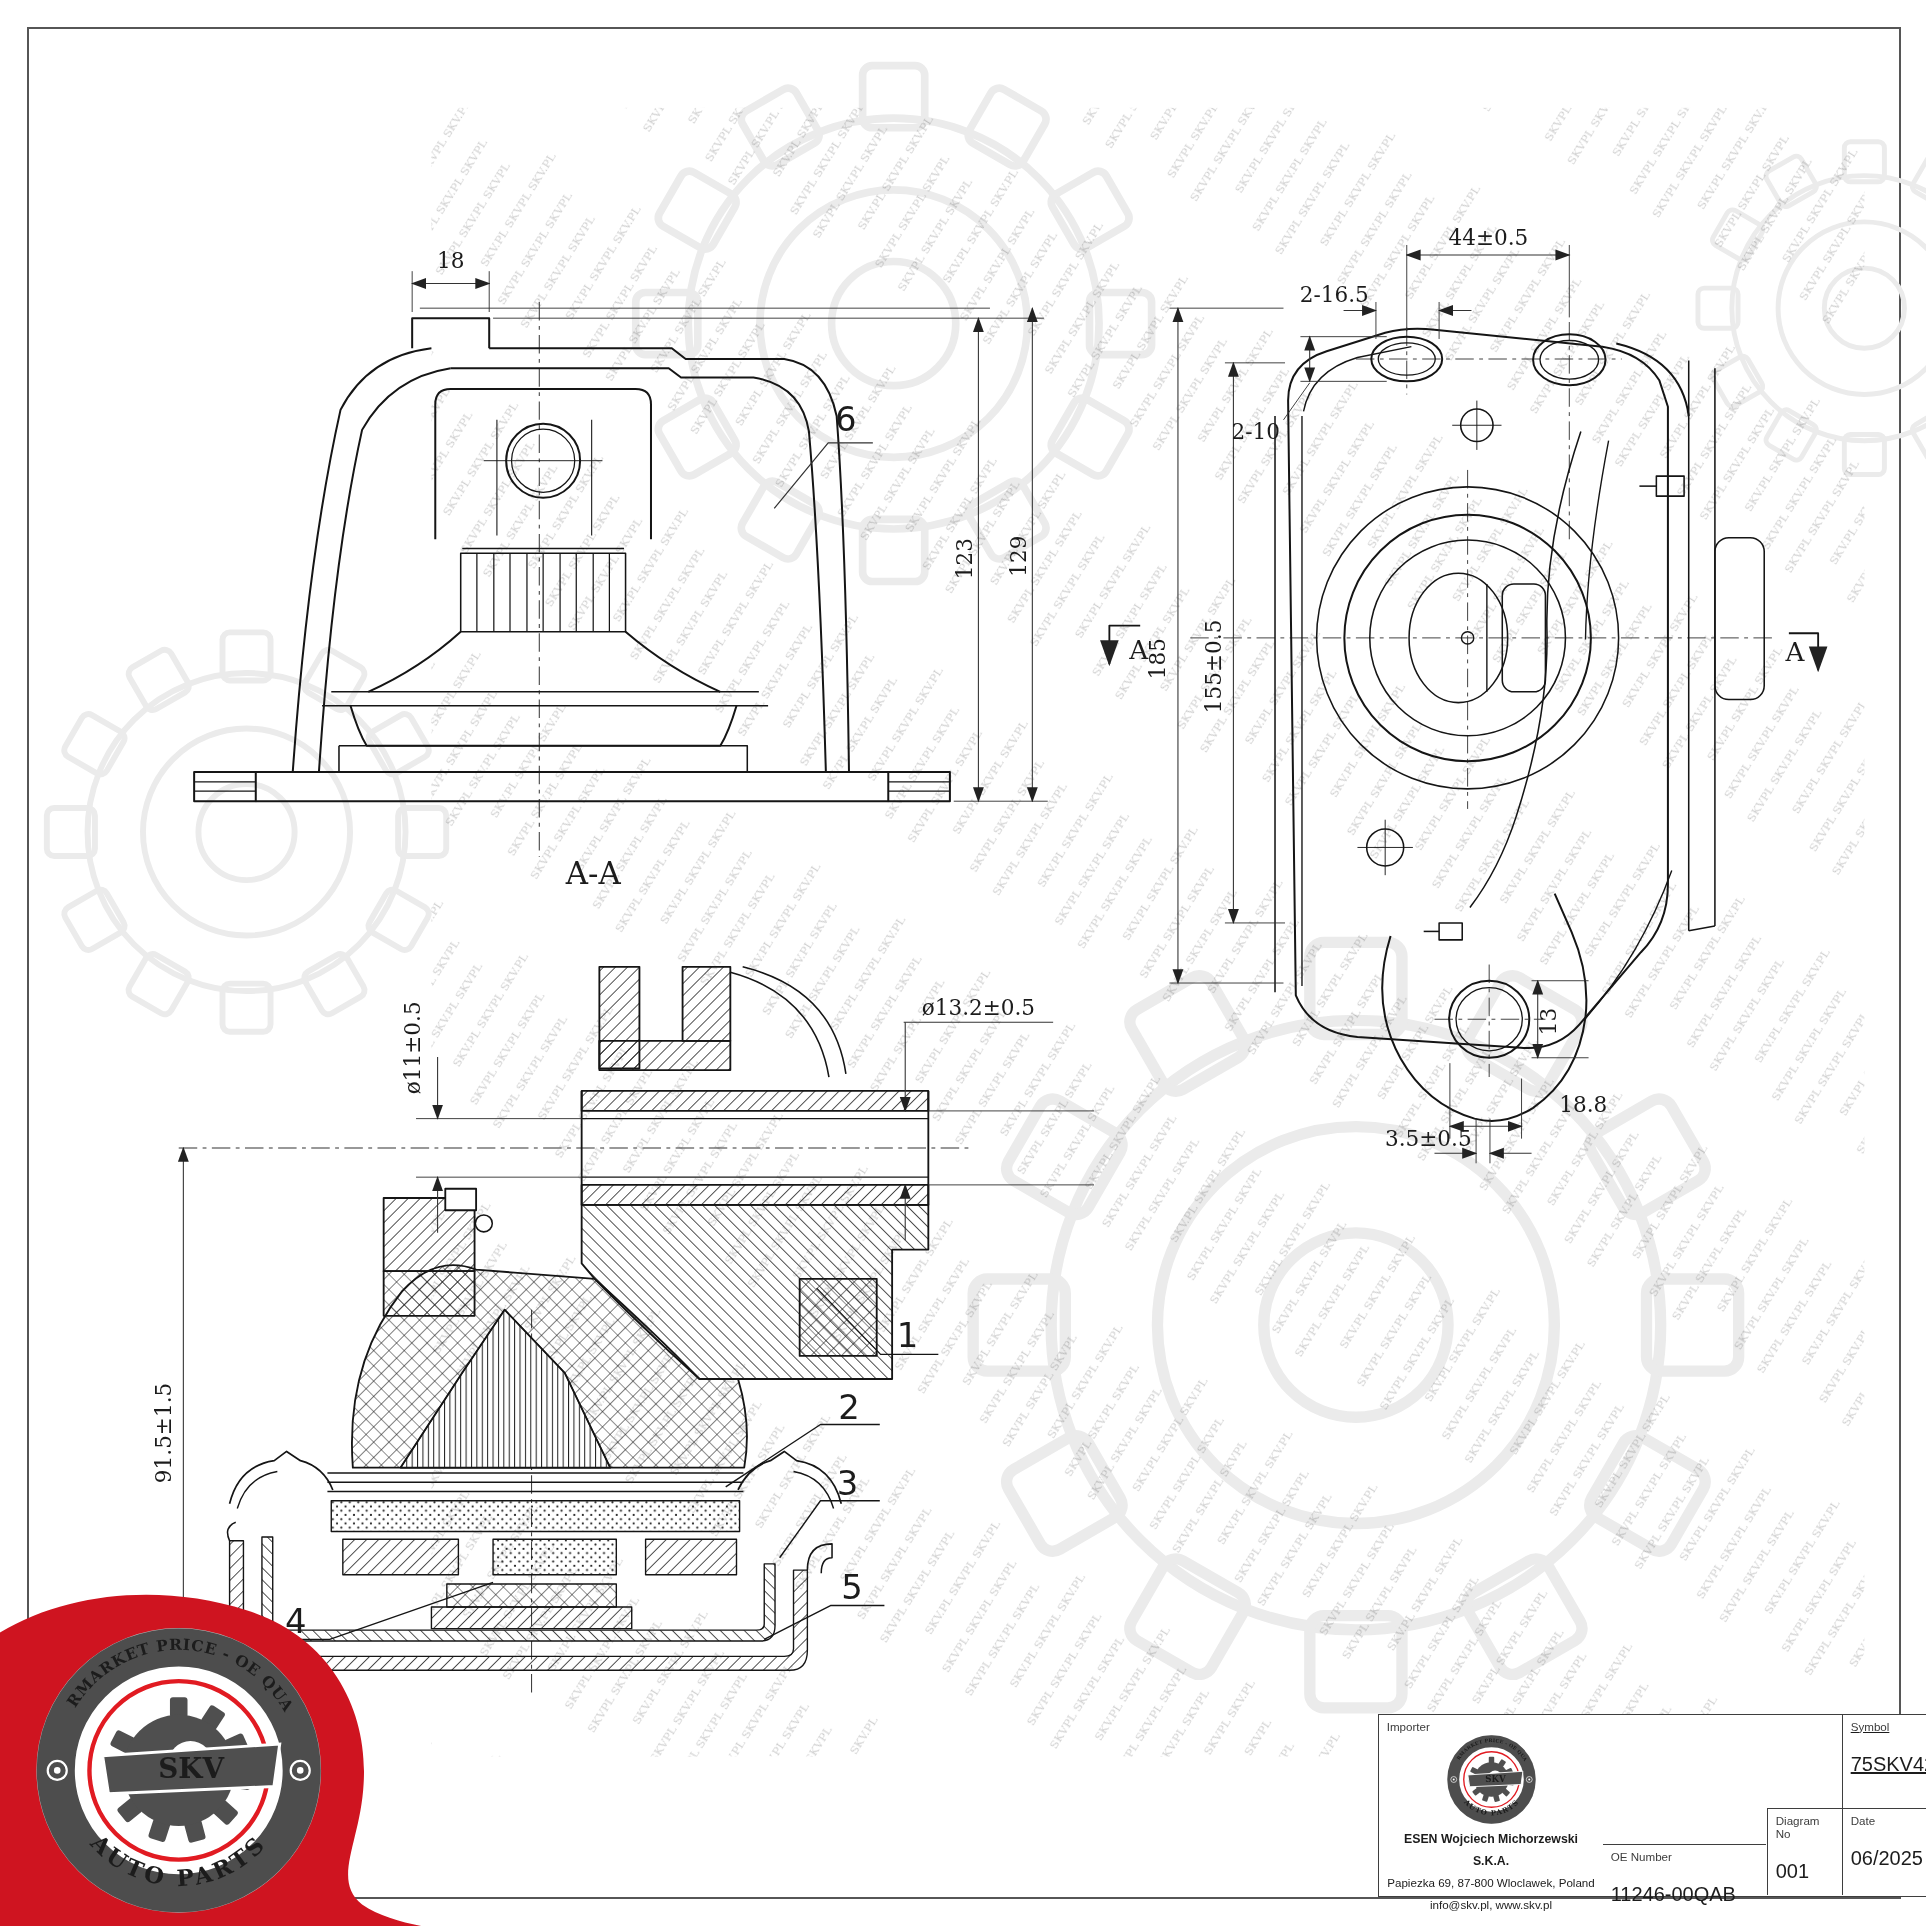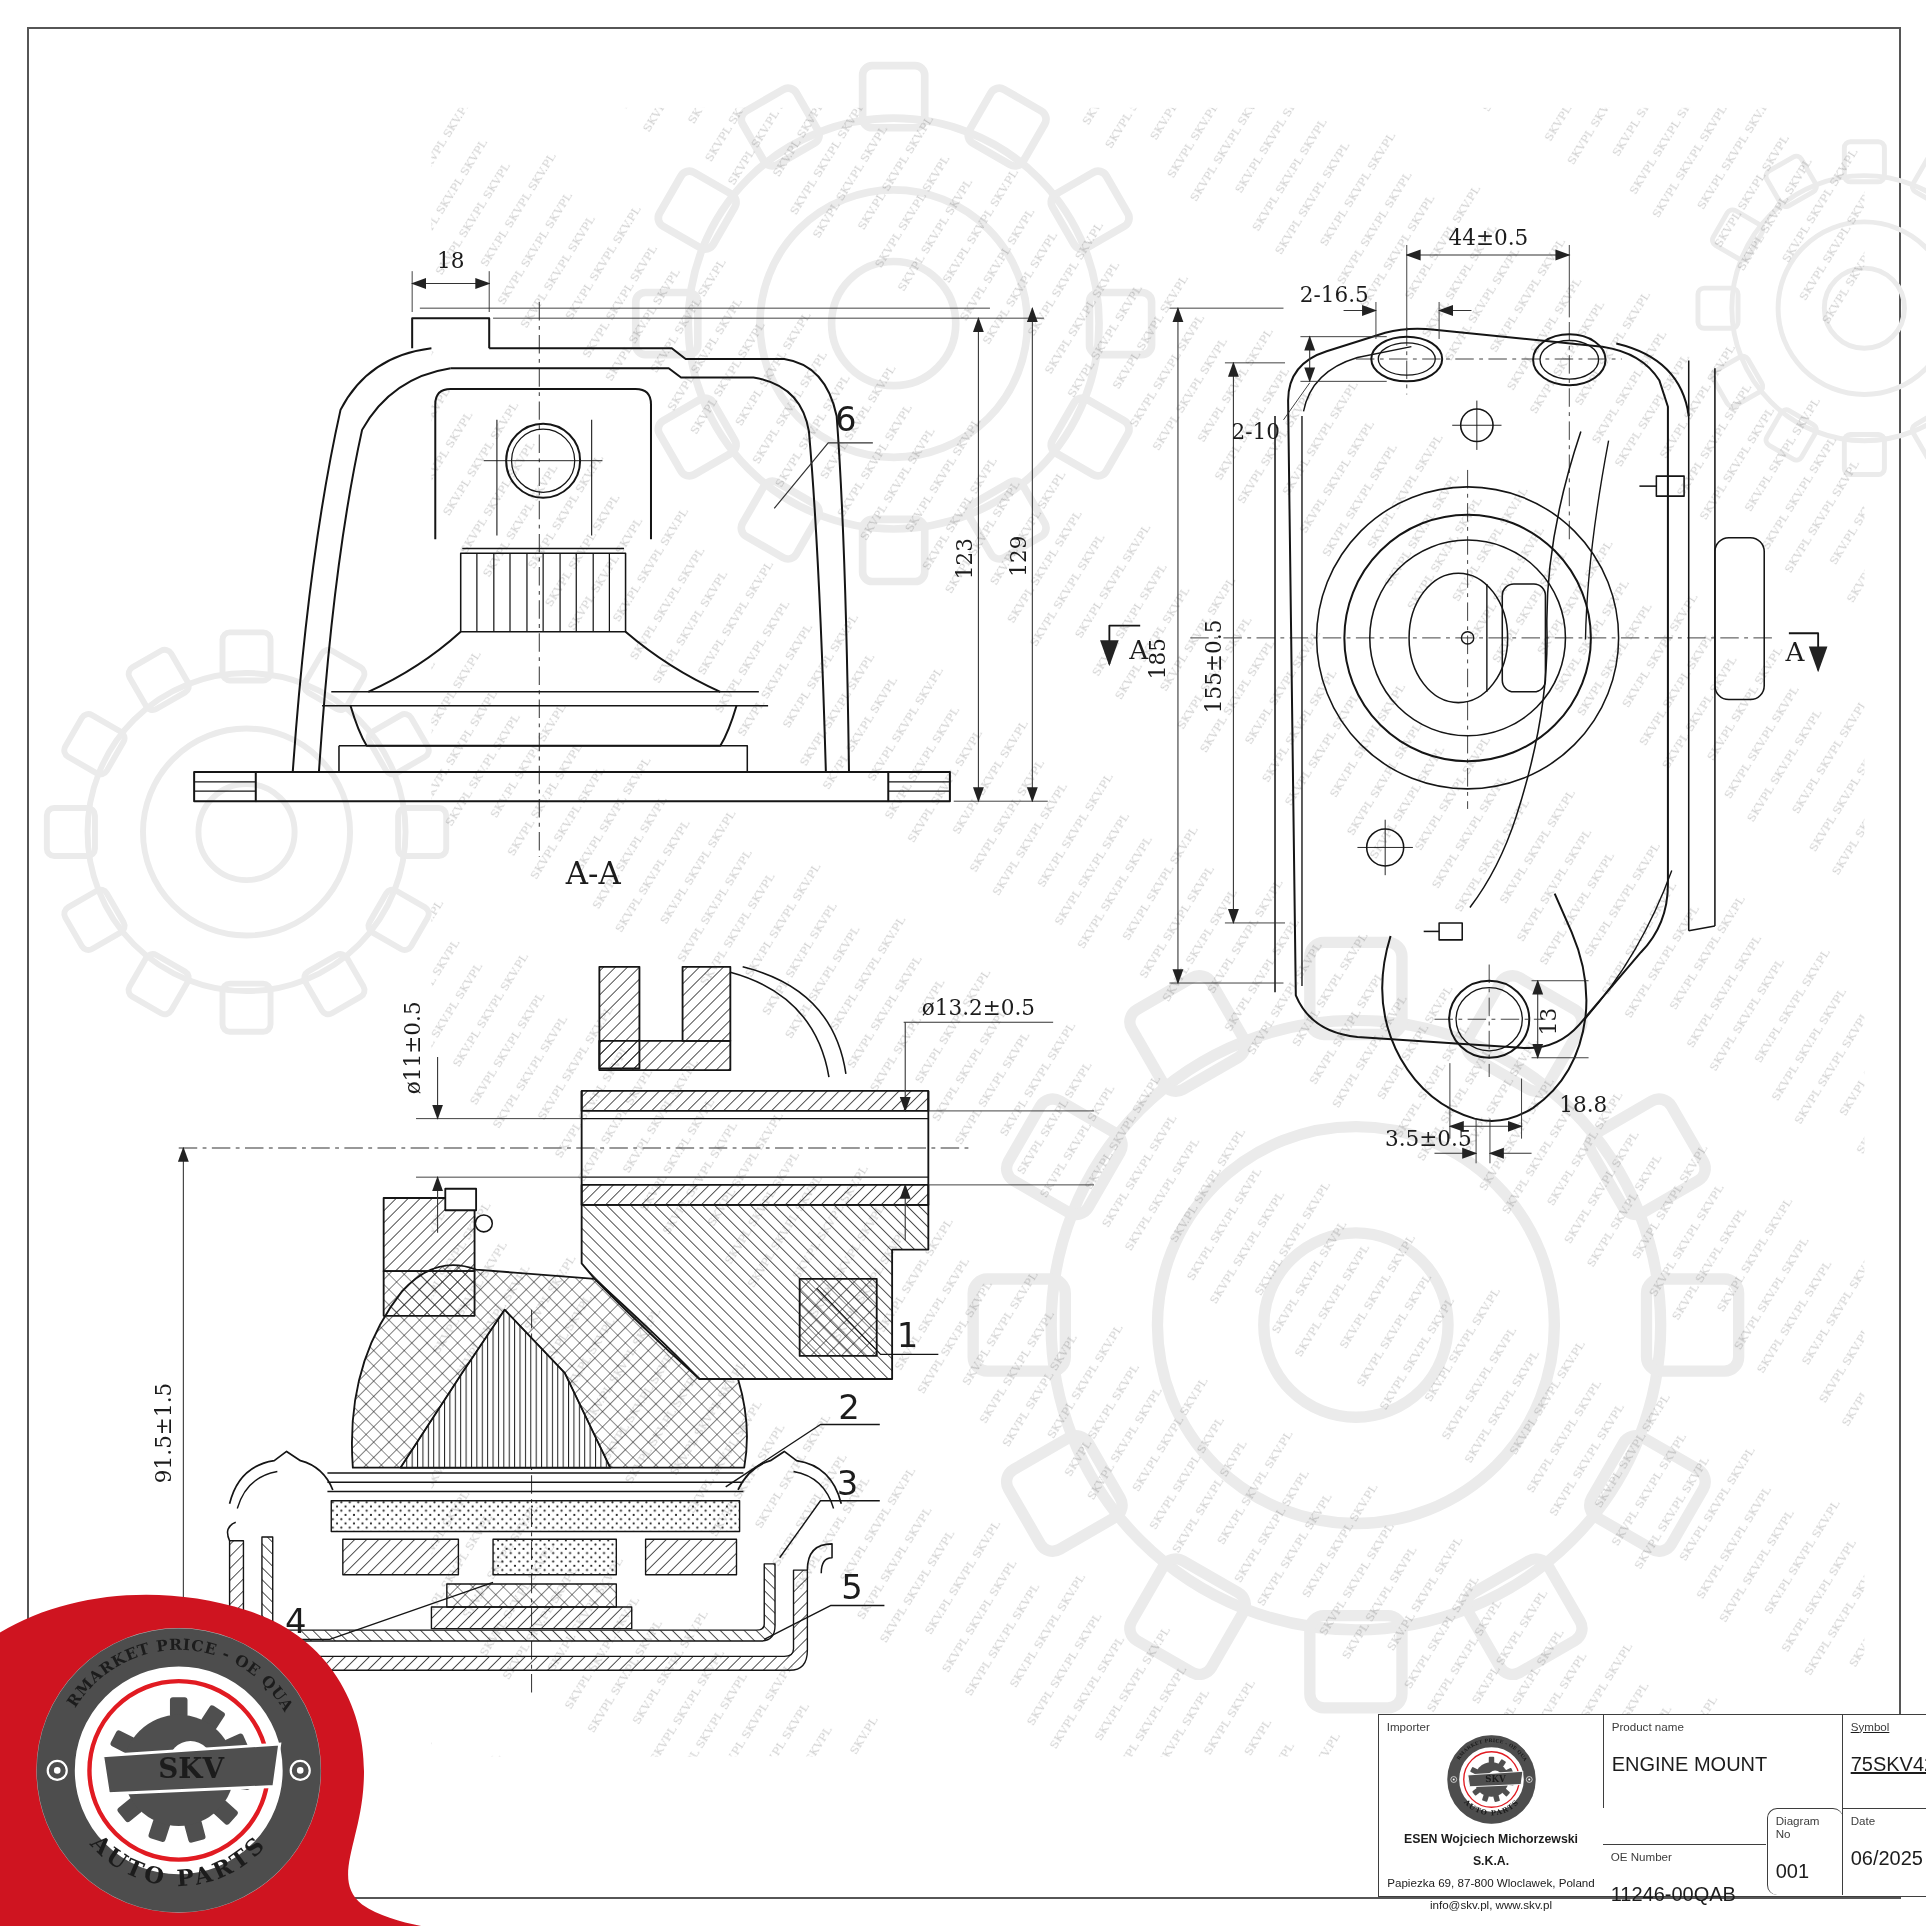--- a/index.html
+++ b/index.html
@@ -21,21 +21,21 @@
   .lbl{font-size:11.6px;color:#3c3c3c;}
   .val{font-size:20px;margin-top:20px;}
   #imp-cell{left:0;top:0;width:224px;height:180px;text-align:center;}
   #imp-cell .lbl{position:absolute;left:7.7px;top:4.6px;}
   #imp-badge{margin-top:14px;}
   .co{font-size:11.6px;line-height:22px;}
   .co.b{font-weight:bold;font-size:12.3px;}
   #prod-cell{left:224px;top:0;width:239px;height:93px;}
   #sym-cell{left:463px;top:0;width:92px;height:93px;text-decoration:underline;}
   #oe-cell{left:224px;top:93px;width:163px;height:67px;margin-top:36px;}
-  #dia-cell{left:388px;top:93px;width:76px;height:87px;border-radius:10px;}
+  #dia-cell{left:388px;top:93px;width:76px;height:87px;}
   #date-cell{left:463px;top:93px;width:92px;height:87px;}
   text{font-family:"DejaVu Serif",serif;fill:#1c1c1c;}
   .dimtx{font-size:28px;}
   .calltx{font-family:"DejaVu Sans",sans-serif;font-size:44px;}
   .sect{font-size:40px;}
   .mark{font-size:34px;}
 </style>
 </head>
 <body>
 
@@ -394,24 +394,20 @@
   <div id="tblock">
     <div id="imp-cell" class="cell first toprow">
       <div class="lbl">Importer</div>
       <svg id="imp-badge" width="91" height="91" viewBox="0 0 400 400">
           <use href="#skv-badge"></use>
         </svg>
       <div class="co b">ESEN Wojciech Michorzewski S.K.A.</div>
       <div class="co">Papiezka 69, 87-800 Wloclawek, Poland</div>
       <div class="co">info@skv.pl, www.skv.pl</div>
     </div>
-    <div id="prod-cell" class="cell toprow">
-      <div class="lbl">Product name</div>
-      <div class="val">ENGINE MOUNT</div>
-    </div>
     <div id="sym-cell" class="cell toprow">
       <div class="lbl">Symbol</div>
       <div class="val">75SKV420</div>
     </div>
     <div id="oe-cell" class="cell first">
       <div class="lbl">OE Number</div>
       <div class="val">11246-00QAB</div>
     </div>
     <div id="dia-cell" class="cell">
       <div class="lbl">Diagram No</div>

